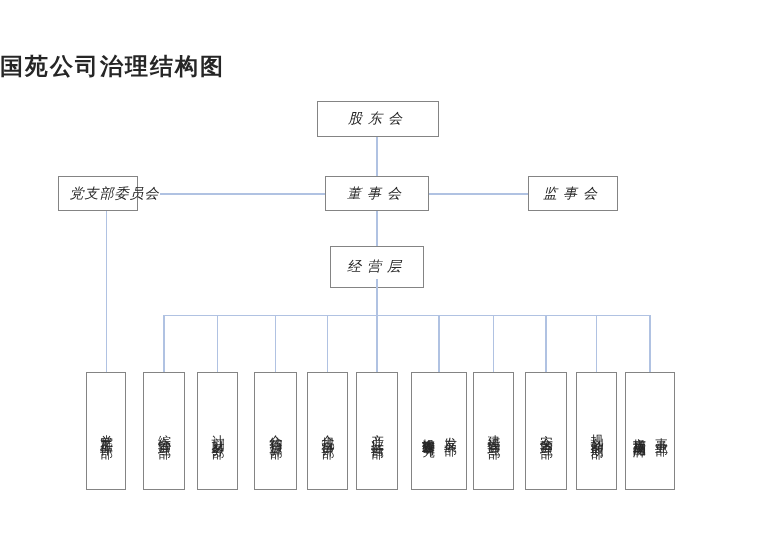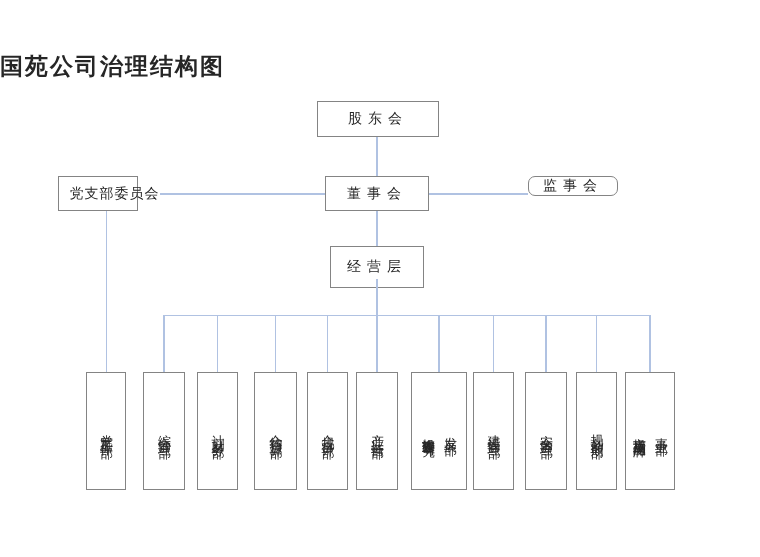--- a/index.html
+++ b/index.html
@@ -25,20 +25,21 @@
   }
   .node{
     position:absolute;
     box-sizing:border-box;
     border:1.5px solid var(--box-border);
     background:#fff;
     display:flex;align-items:center;justify-content:center;
     font-size:14px;
     letter-spacing:6px;
     white-space:nowrap;
+    font-style:italic;
   }
   .node.tight{letter-spacing:1px;}
   
   .cl{position:absolute;background:var(--connector);}
   .cl.h{height:1.5px;}
   .cl.v{width:1.5px;}
   
   .dept{
     position:absolute;
     top:372px;height:118px;
@@ -62,21 +63,21 @@
 <body>
 
 <div id="stage">
 
   <div class="title">国苑公司治理结构图</div>
 
   <div class="node" style="left:317px;top:101px;width:122px;height:36px;">股东会</div>
 
   <div class="node tight" style="left:58px;top:176px;width:80px;height:35px;padding-left:33px;">党支部委员会</div>
   <div class="node" style="left:325px;top:176px;width:104px;height:35px;">董事会</div>
-  <div class="node" style="left:528px;top:176px;width:90px;height:20px;border-radius:7px;">监事会</div>
+  <div class="node" style="left:528px;top:176px;width:90px;height:35px;">监事会</div>
 
   <div class="node" style="left:330px;top:246px;width:94px;height:42px;">经营层</div>
 
   <div class="cl v" style="left:376.25px;top:137px;height:39px;"></div>
   <div class="cl h" style="left:160px;top:193px;width:165px;"></div>
   <div class="cl h" style="left:429px;top:193px;width:99px;"></div>
   <div class="cl v" style="left:376.25px;top:211px;height:35px;"></div>
   <div class="cl v" style="left:376.25px;top:279px;height:93px;"></div>
   <div class="cl v" style="left:105.75px;top:211px;height:161px;"></div>
   <div class="cl h" style="left:163.25px;top:314.5px;width:487px;"></div>

